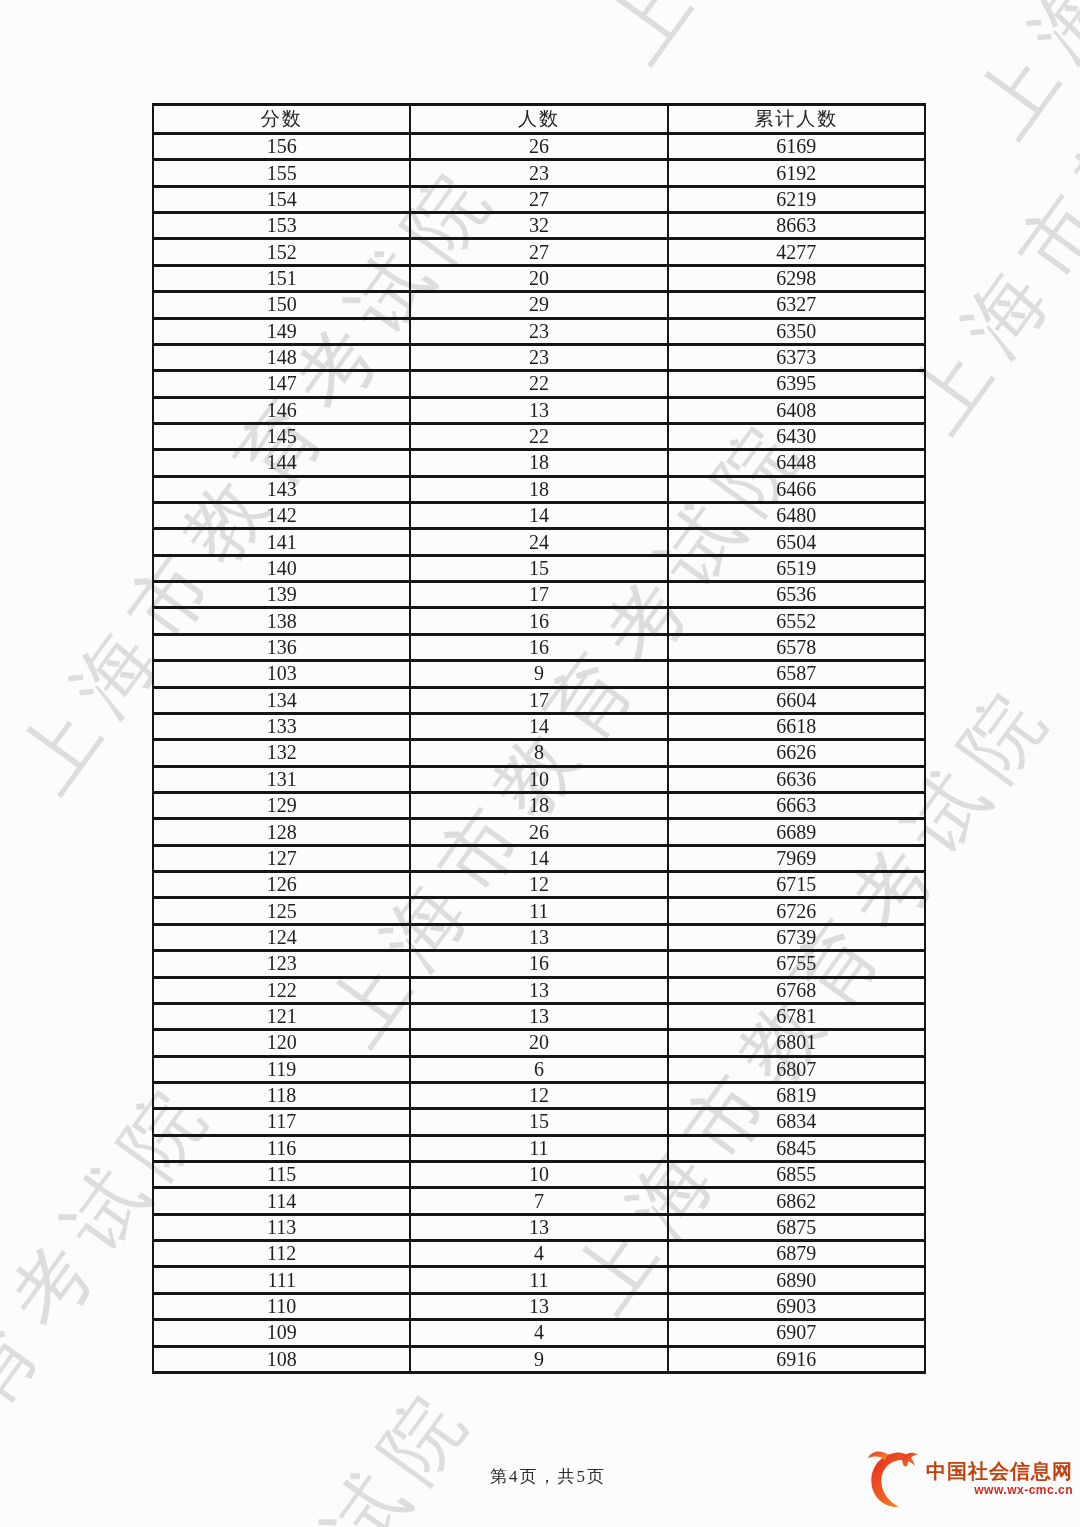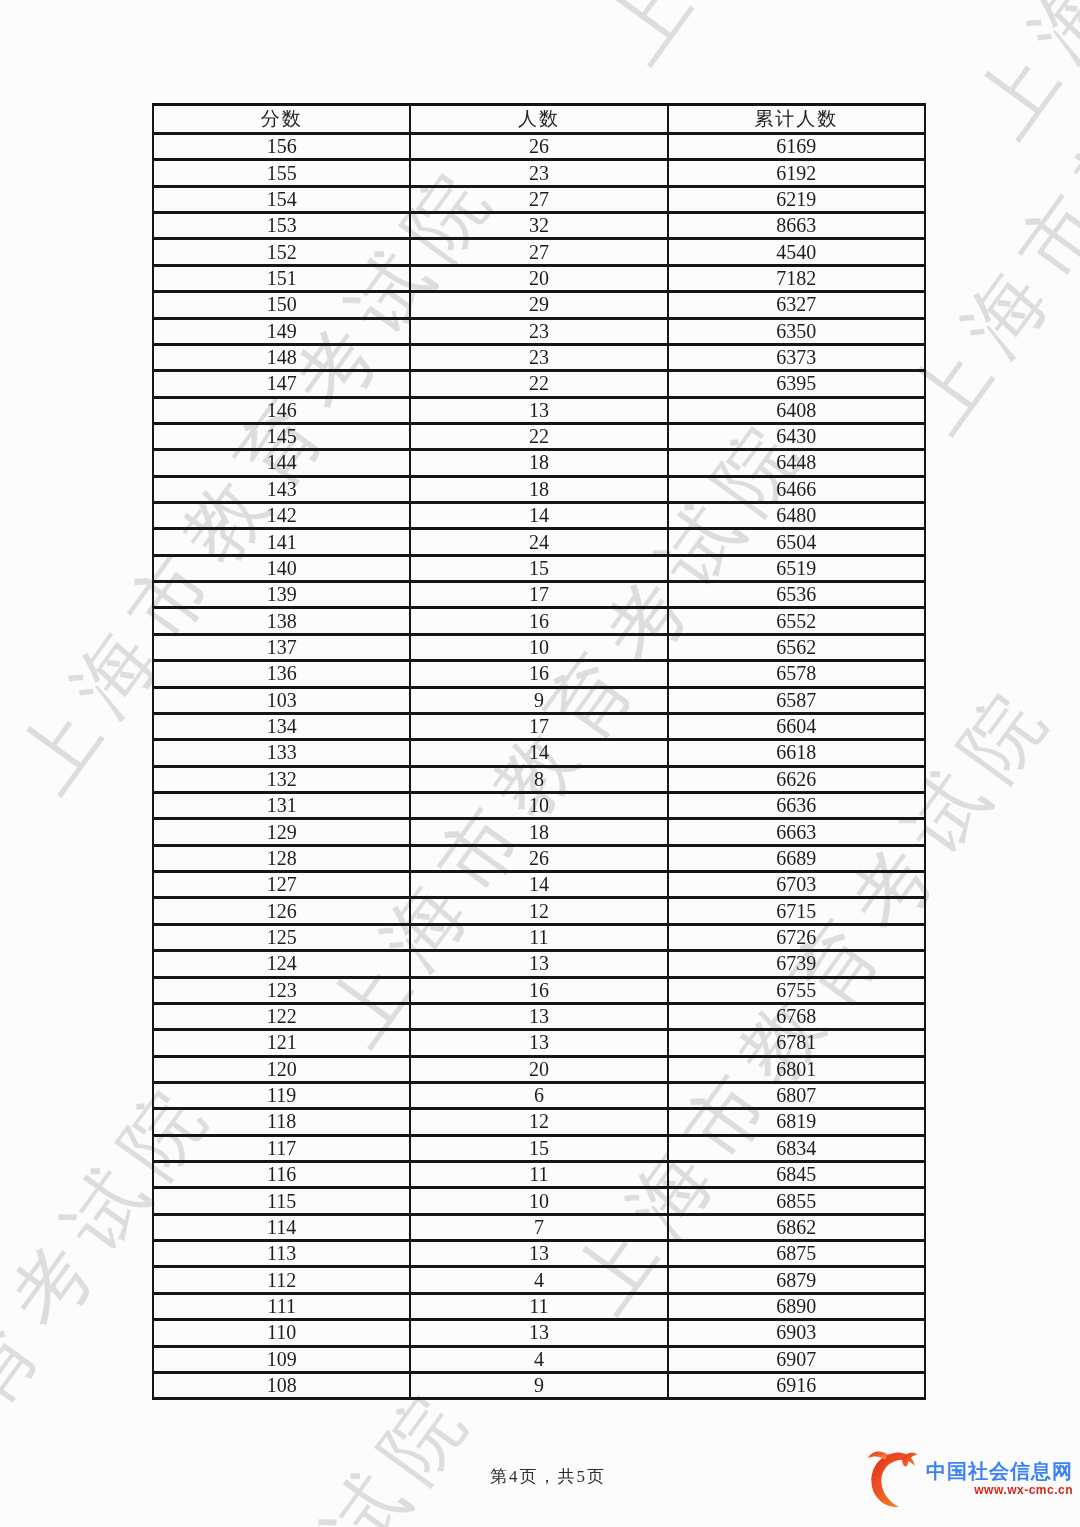--- a/index.html
+++ b/index.html
@@ -46,21 +46,21 @@
   }
   
   .site-logo{
     position:absolute;left:866px;top:1444px;z-index:2;
     display:flex;align-items:center;
   }
   .site-logo .mark{width:58px;height:68px;flex:0 0 auto;}
   .logo-text{display:flex;flex-direction:column;align-items:flex-end;margin-left:2px;}
   .logo-name{
     font-family:"Liberation Sans",sans-serif;font-weight:bold;
-    font-size:20px;letter-spacing:1px;color:#3b82f6;white-space:nowrap;line-height:1.1;
+    font-size:20px;letter-spacing:1px;color:#c2410c;white-space:nowrap;line-height:1.1;
   }
   .logo-url{
     font-family:"Liberation Sans",sans-serif;font-weight:bold;
     font-size:12px;letter-spacing:0.5px;color:#d7271d;white-space:nowrap;margin-top:1px;
   }
 </style>
 </head>
 <body>
 
 <div class="wm wm-a">上海市教育考试院</div>
@@ -97,26 +97,26 @@
         <td>6219</td>
       </tr>
       <tr>
         <td>153</td>
         <td>32</td>
         <td>8663</td>
       </tr>
       <tr>
         <td>152</td>
         <td>27</td>
-        <td>4540</td>
+        <td>4277</td>
       </tr>
       <tr>
         <td>151</td>
         <td>20</td>
-        <td>7182</td>
+        <td>6298</td>
       </tr>
       <tr>
         <td>150</td>
         <td>29</td>
         <td>6327</td>
       </tr>
       <tr>
         <td>149</td>
         <td>23</td>
         <td>6350</td>
@@ -170,25 +170,20 @@
         <td>139</td>
         <td>17</td>
         <td>6536</td>
       </tr>
       <tr>
         <td>138</td>
         <td>16</td>
         <td>6552</td>
       </tr>
       <tr>
-        <td>137</td>
-        <td>10</td>
-        <td>6562</td>
-      </tr>
-      <tr>
         <td>136</td>
         <td>16</td>
         <td>6578</td>
       </tr>
       <tr>
         <td>103</td>
         <td>9</td>
         <td>6587</td>
       </tr>
       <tr>
@@ -217,21 +212,21 @@
         <td>6663</td>
       </tr>
       <tr>
         <td>128</td>
         <td>26</td>
         <td>6689</td>
       </tr>
       <tr>
         <td>127</td>
         <td>14</td>
-        <td>6703</td>
+        <td>7969</td>
       </tr>
       <tr>
         <td>126</td>
         <td>12</td>
         <td>6715</td>
       </tr>
       <tr>
         <td>125</td>
         <td>11</td>
         <td>6726</td>

